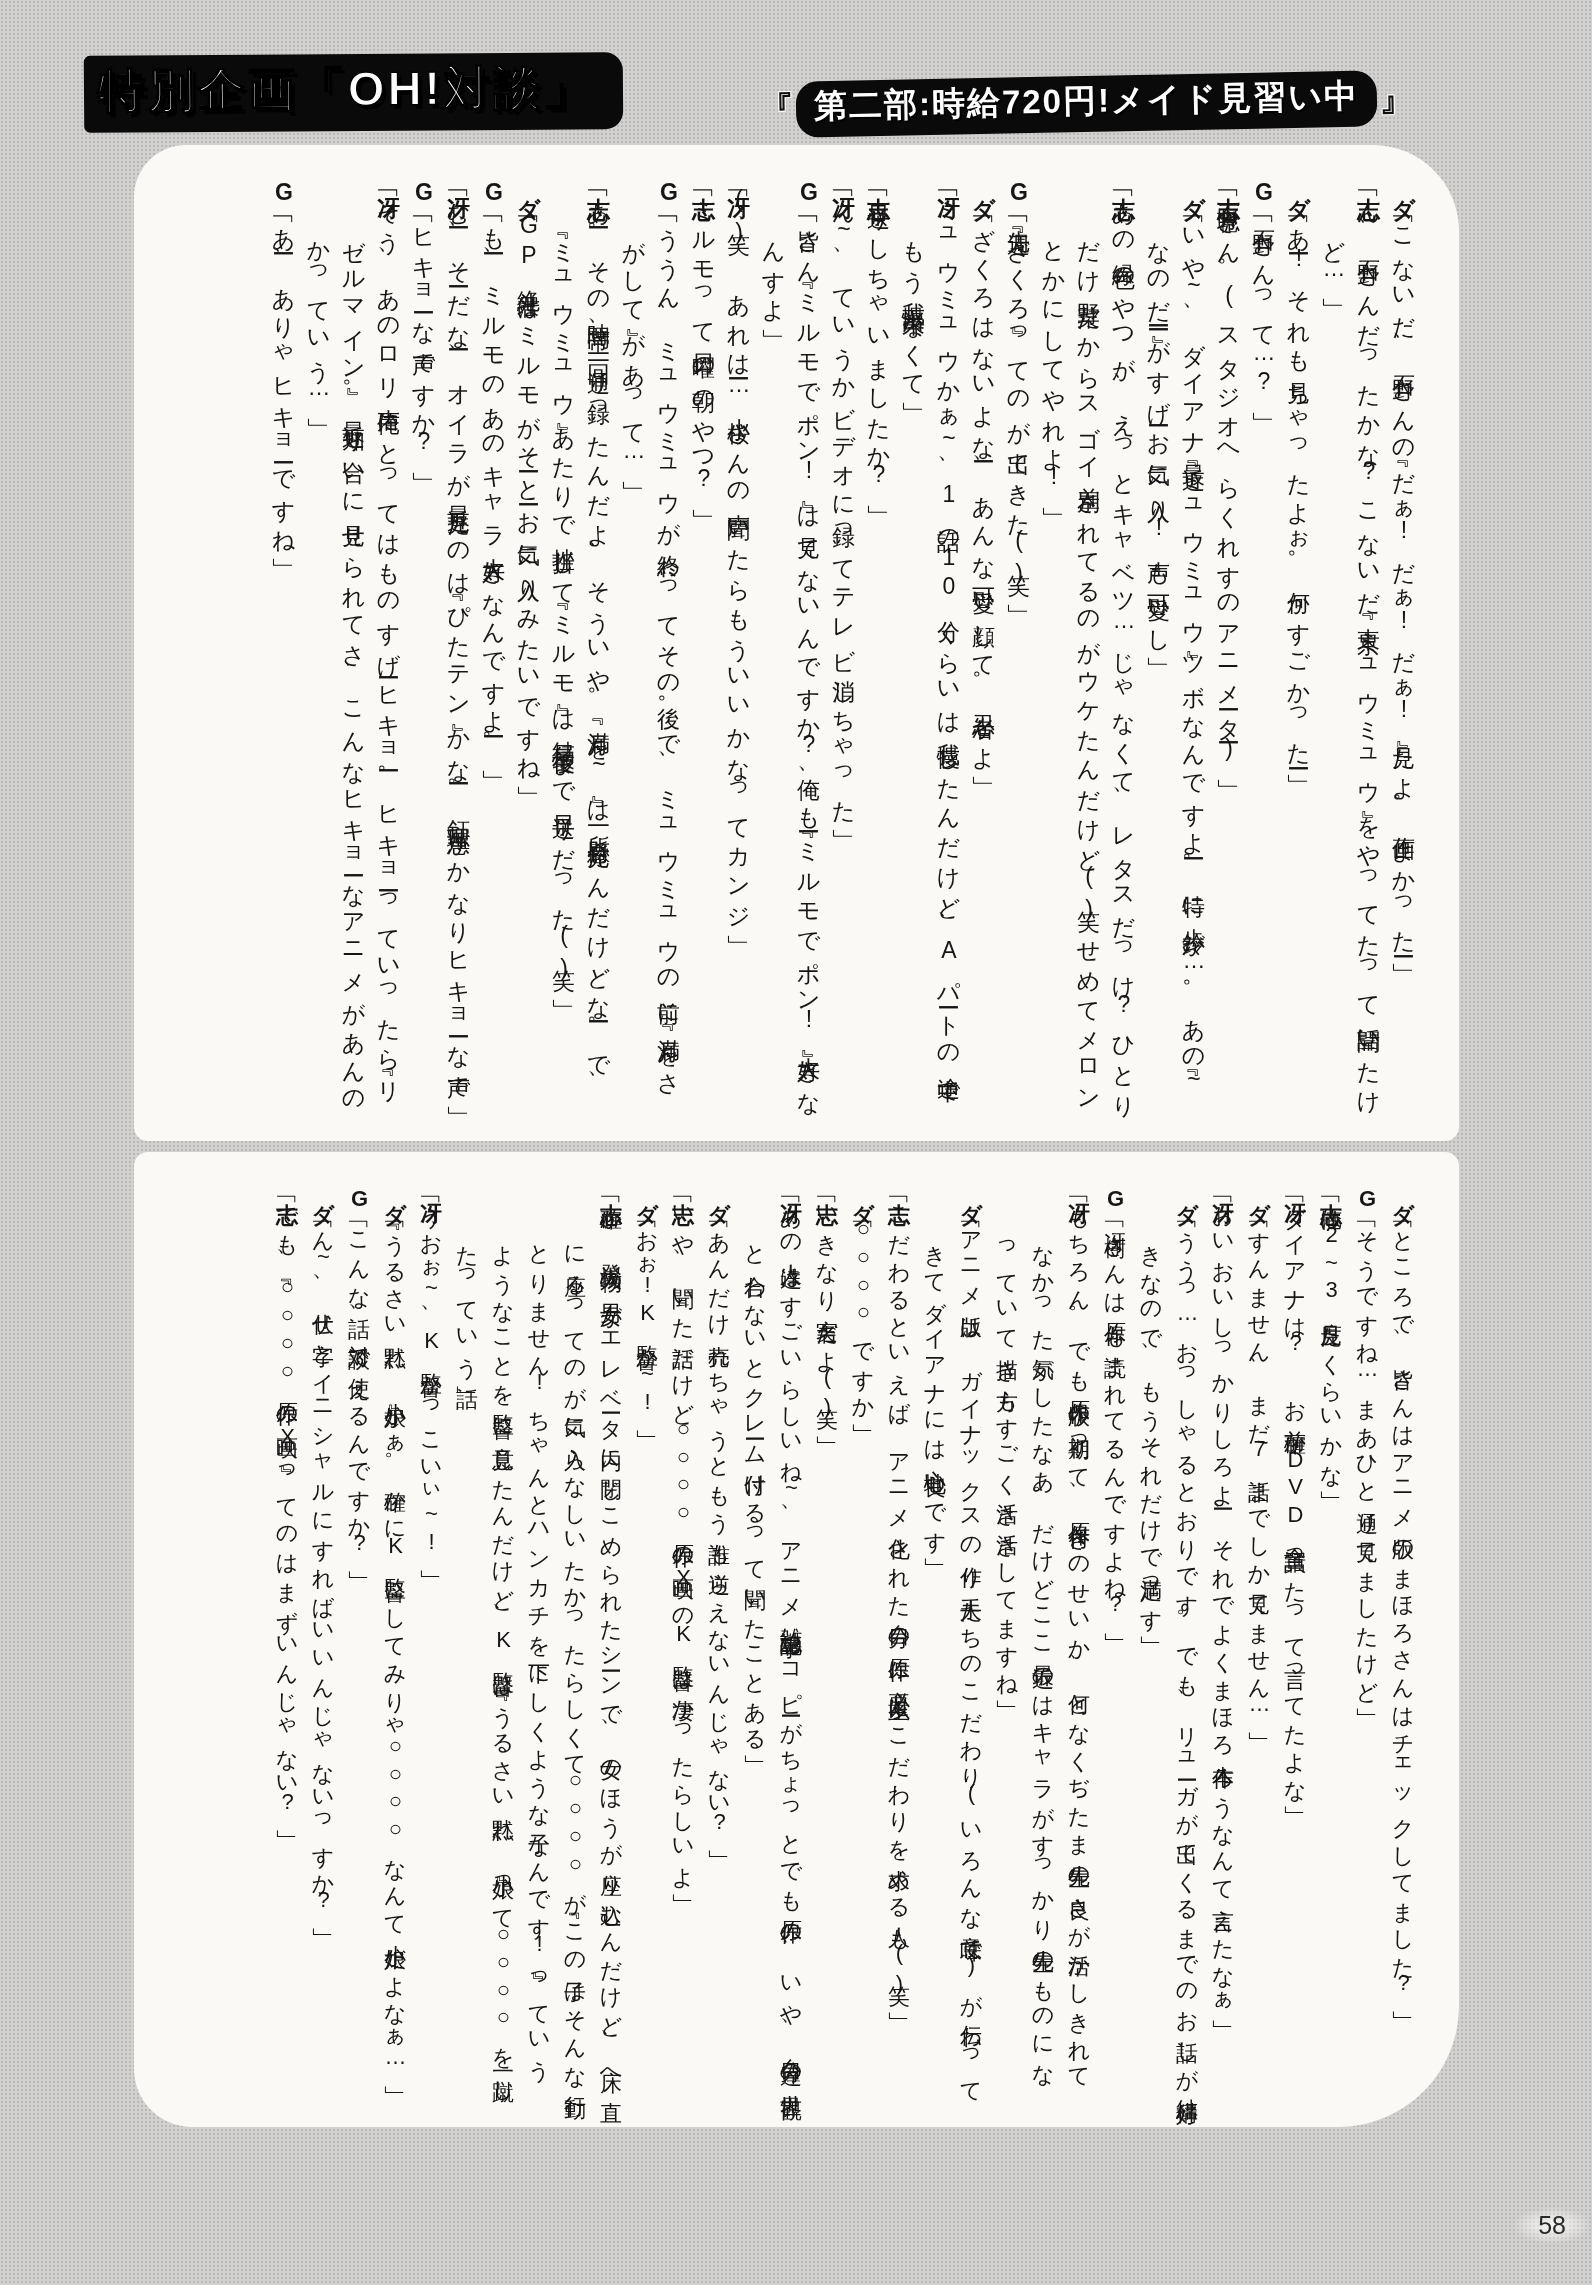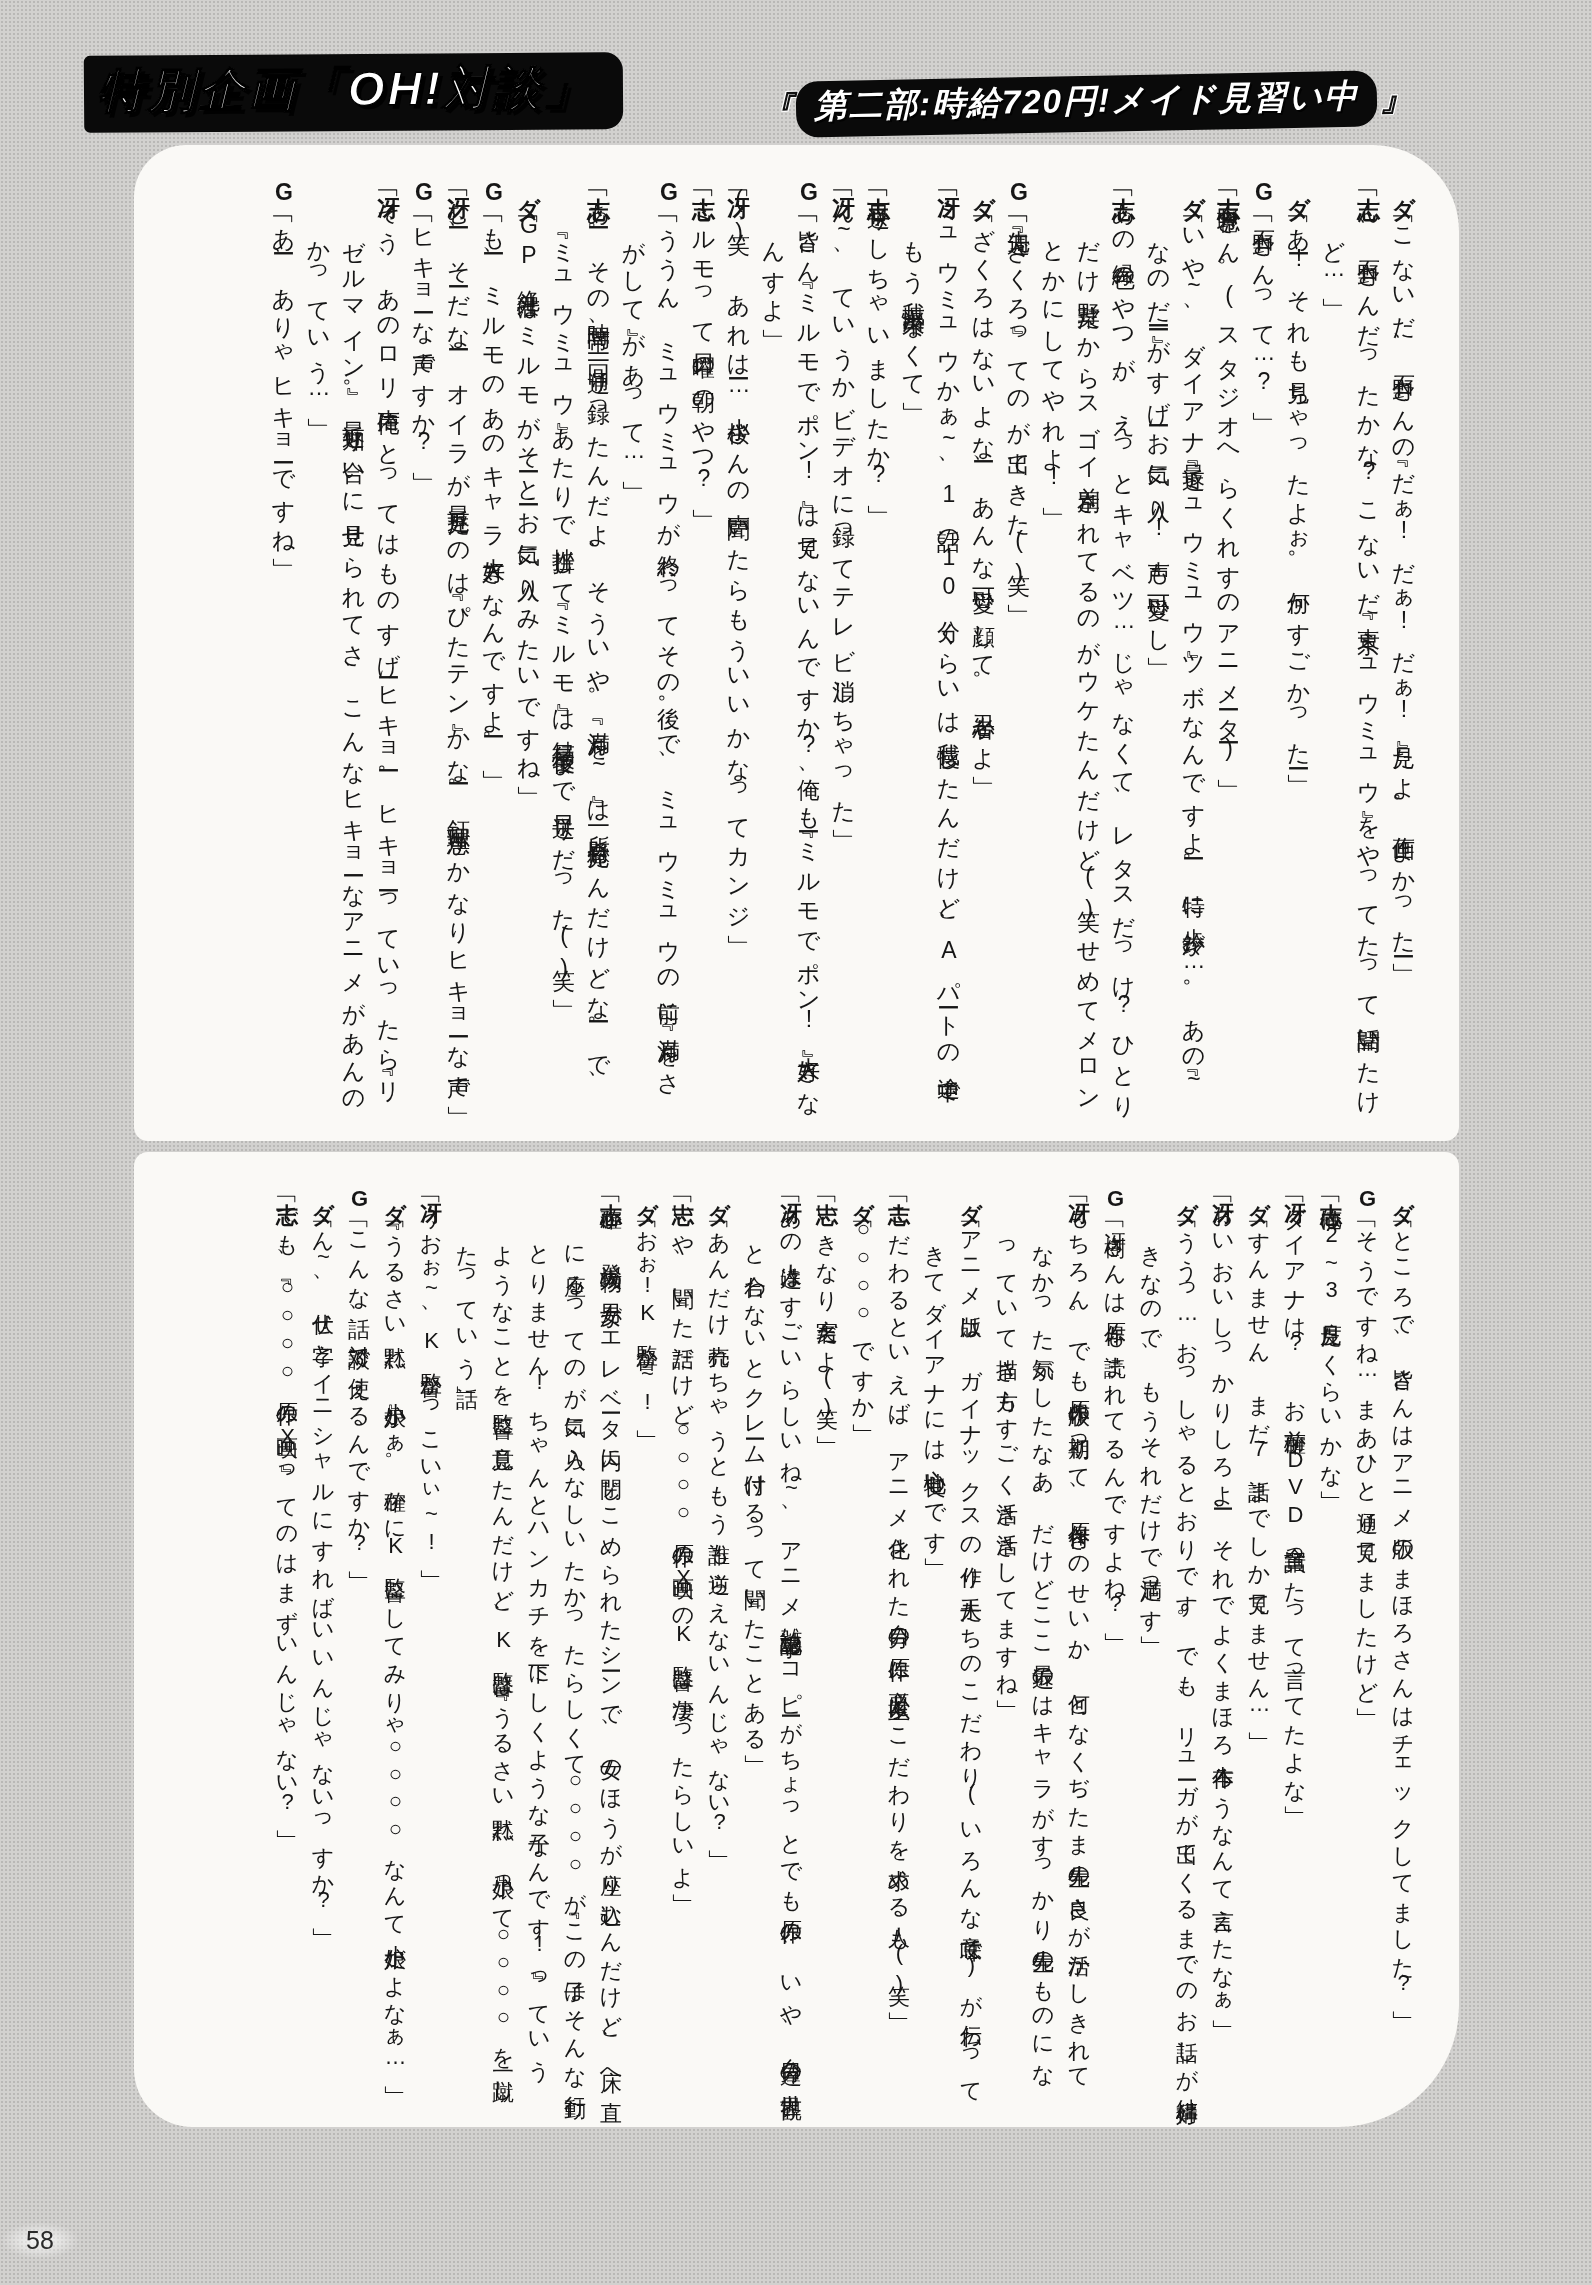--- a/index.html
+++ b/index.html
@@ -8,21 +8,21 @@
     position: relative;
     background-color: #d2d1cf;
     background-image: radial-gradient(circle, #b9b8b6 1.1px, rgba(0,0,0,0) 1.4px);
     background-size: 4px 4px;
     font-family: "Liberation Sans", "DejaVu Sans", sans-serif;
     color: #161616;
     overflow: hidden;
   }
 
   
-  .header { position: absolute; top: 24px; left: 0; width: 1566px; height: 109px; font-style: italic; }
+  .header { position: absolute; top: 24px; left: 0; width: 1566px; height: 109px; }
   .title-band {
     position: absolute; top: 30px; left: 84px;
     background: #0a0a0a;
     padding: 4px 30px 10px 14px;
     border-radius: 6px 18px 18px 6px;
     transform: rotate(-0.4deg);
   }
   .title-text {
     font-size: 47px; font-weight: bold; letter-spacing: 3px;
     color: #ffffff;
@@ -75,24 +75,23 @@
   .line {
     margin: 0;
     text-indent: -2em;
     padding-inline-start: 2em; 
   }
   .spk { font-weight: bold; }
 
   
   .pageno {
     position: absolute; top: 2207px; left: 0; width: 1592px;
-    text-align: left;
+    text-align: right;
     font-size: 25px; color: #2a2a2a;
     font-family: "Liberation Sans", sans-serif;
-    margin-top: 15px;
   }
   .pageno .halo {
     display: inline-block; padding: 4px 26px;
     background: radial-gradient(ellipse at center, rgba(255,255,255,0.85) 0%, rgba(255,255,255,0) 70%);
   }
 </style>
 </head>
 <body>
 
 <div class="header">

